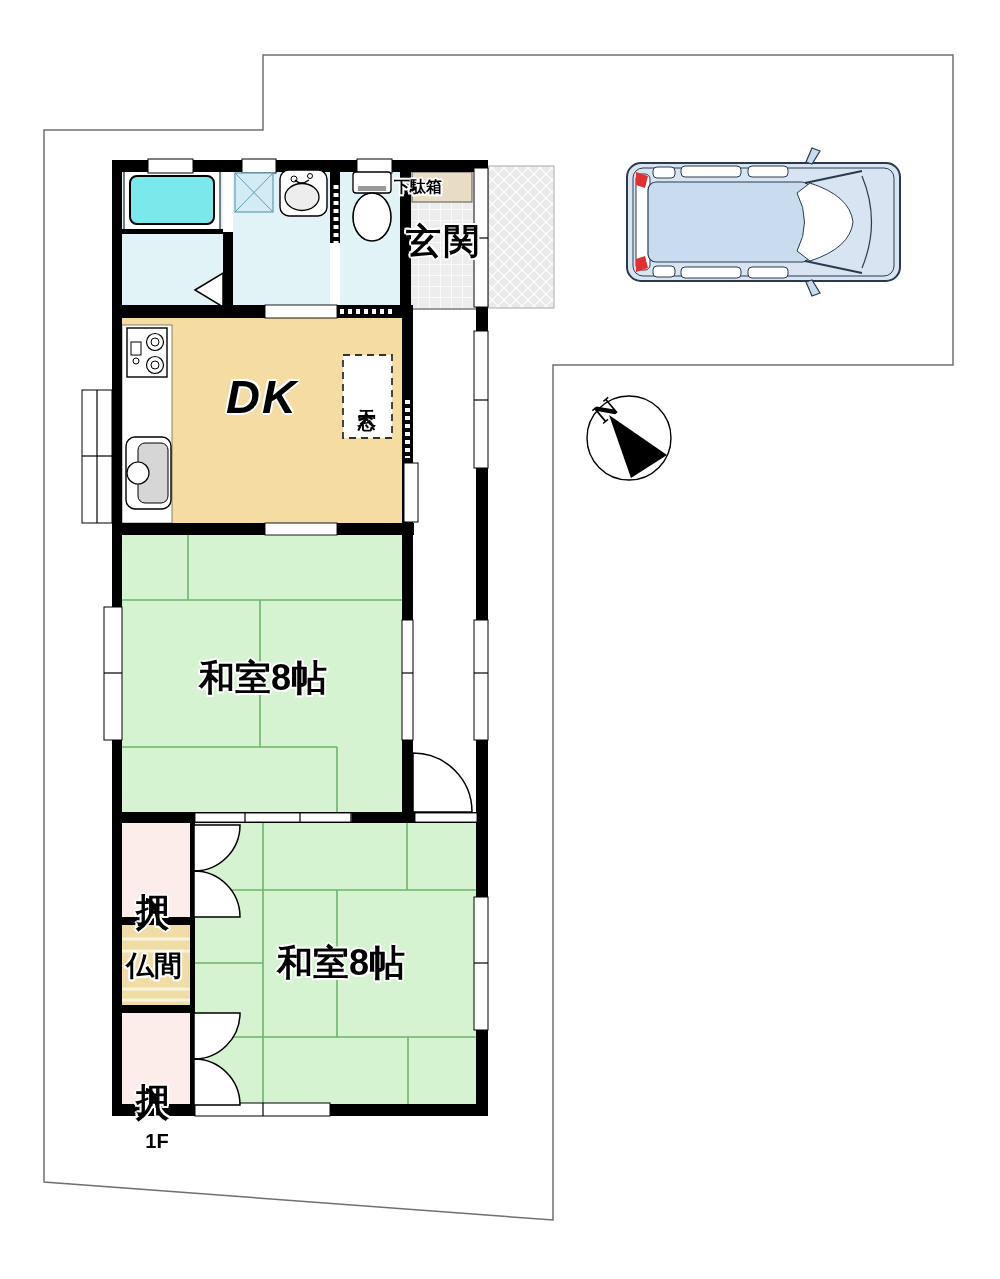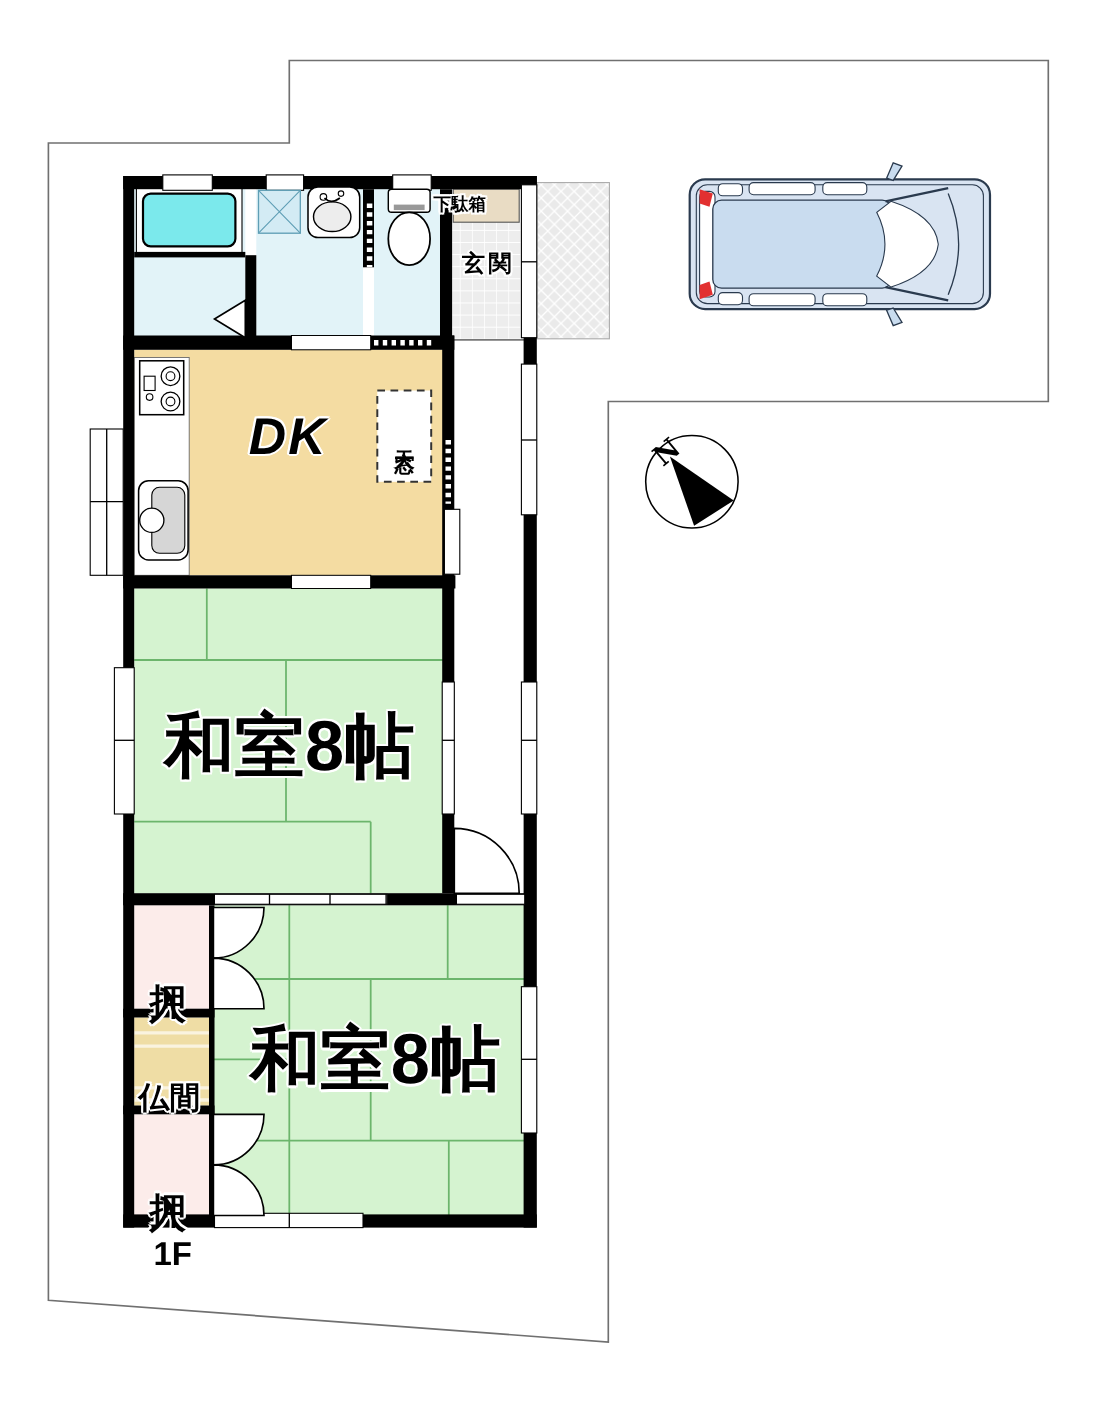--- a/index.html
+++ b/index.html
@@ -6,27 +6,27 @@
   #canvas{position:relative;width:1000px;height:1279px;background:#fff;overflow:hidden;
           font-family:"Liberation Sans","DejaVu Sans",sans-serif;}
   #plan-svg{position:absolute;left:0;top:0;z-index:1;}
   .lbl{position:absolute;transform:translate(-50%,-50%);font-weight:700;color:#000;
        white-space:nowrap;z-index:5;line-height:1;
        text-shadow:2px 0 0 #fff,-2px 0 0 #fff,0 2px 0 #fff,0 -2px 0 #fff,
                    1.5px 1.5px 0 #fff,-1.5px 1.5px 0 #fff,1.5px -1.5px 0 #fff,-1.5px -1.5px 0 #fff;}
   .vert{writing-mode:vertical-rl;letter-spacing:2px;}
   .lbl-dk{font-size:47px;letter-spacing:2px;font-style:italic;}
   .lbl-dksize{font-size:45px;}
-  .lbl-washitsu{font-size:64px;}
-  .lbl-genkan{font-size:21px;letter-spacing:3px;}
+  .lbl-washitsu{font-size:36px;}
+  .lbl-genkan{font-size:35px;letter-spacing:3px;}
   .lbl-getabako{font-size:16px;}
   .lbl-skylight{font-size:19px;}
   .lbl-oshiire{font-size:33px;}
   .lbl-butsuma{font-size:28px;}
-  .lbl-floor{font-size:30px;font-weight:600;text-shadow:none;}
+  .lbl-floor{font-size:20px;font-weight:600;text-shadow:none;}
   .lbl-north{font-size:25px;font-weight:700;font-family:"DejaVu Serif","Liberation Serif",serif;
              transform:translate(-50%,-50%) rotate(-40deg);text-shadow:none;}
   
   .room-green{fill:var(--tatami-green,#D5F3D0);}
   .room-tan{fill:var(--dk-tan,#F4DCA2);}
   .room-pink{fill:var(--closet-pink,#FCECEA);}
   .room-blue{fill:var(--wet-room-blue,#E2F3F8);}
   .butsuma{fill:var(--butsuma-tan,#EFDDA5);}
   .beige{fill:var(--getabako-beige,#E9DCC4);stroke:#555;stroke-width:1;}
   .tub{fill:var(--bathtub-cyan,#7BE9EC);stroke:#000;stroke-width:2;}
@@ -251,18 +251,18 @@
   </g>
 </svg>
 
 <div class="lbl lbl-dk" style="left:262px;top:396px;">DK</div>
 <div class="lbl lbl-washitsu" style="left:263px;top:678px;">和室8帖</div>
 <div class="lbl lbl-washitsu" style="left:341px;top:963px;">和室8帖</div>
 <div class="lbl lbl-genkan" style="left:444px;top:240px;">玄関</div>
 <div class="lbl lbl-getabako" style="left:418px;top:187px;">下駄箱</div>
 <div class="lbl lbl-skylight vert" style="left:367px;top:396px;">天窓</div>
 <div class="lbl lbl-oshiire vert" style="left:153px;top:869px;">押入</div>
-<div class="lbl lbl-butsuma" style="left:154px;top:966px;margin-top:32px;">仏間</div>
+<div class="lbl lbl-butsuma" style="left:154px;top:966px;">仏間</div>
 <div class="lbl lbl-oshiire vert" style="left:153px;top:1059px;">押入</div>
 <div class="lbl lbl-floor" style="left:157px;top:1141px;">1F</div>
 <div class="lbl lbl-north" style="left:606px;top:411px;">N</div>
 
 </div>
 
 </body></html>

